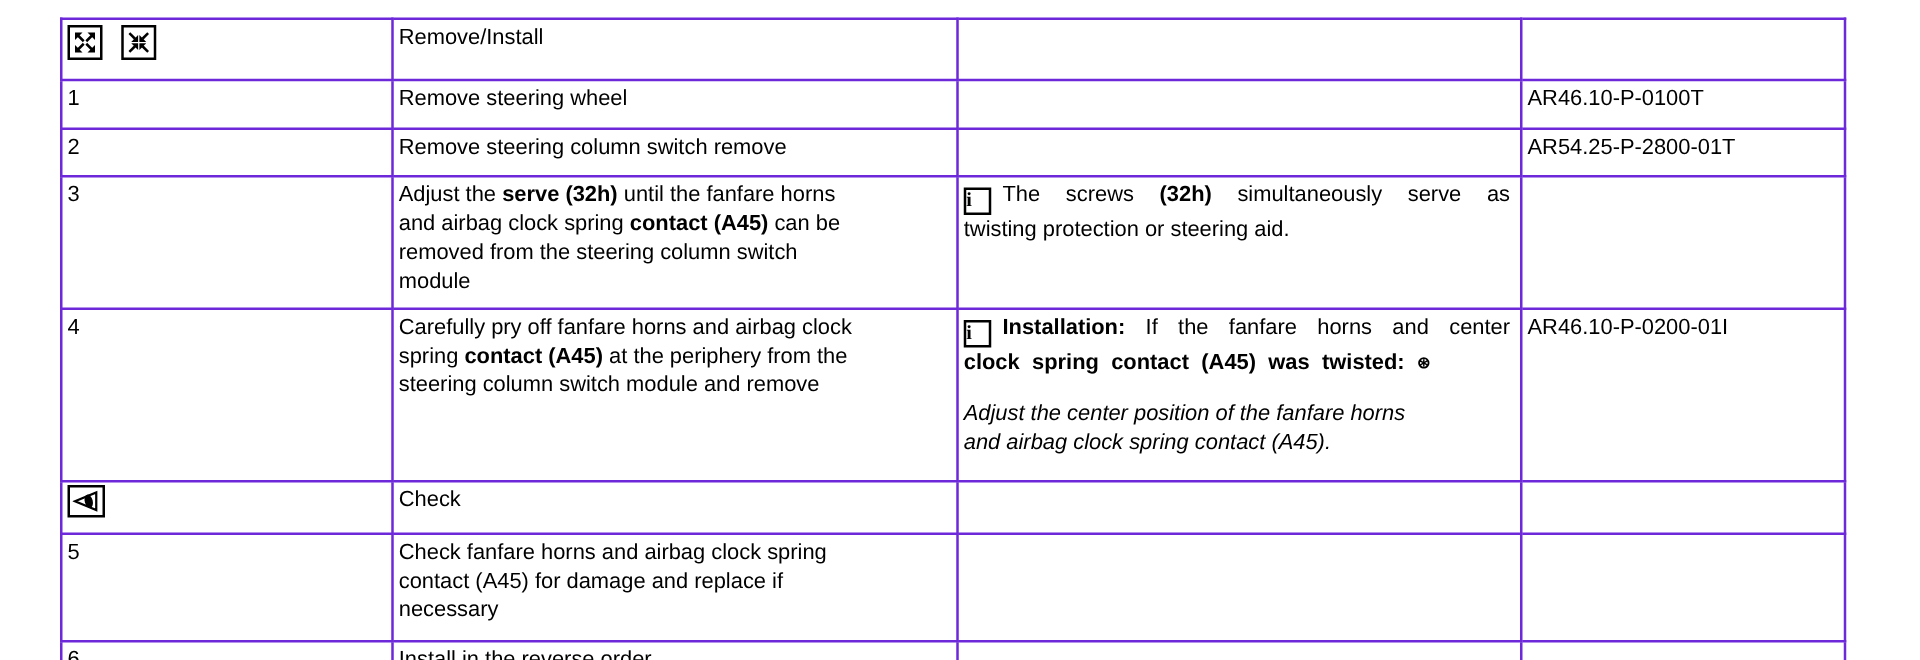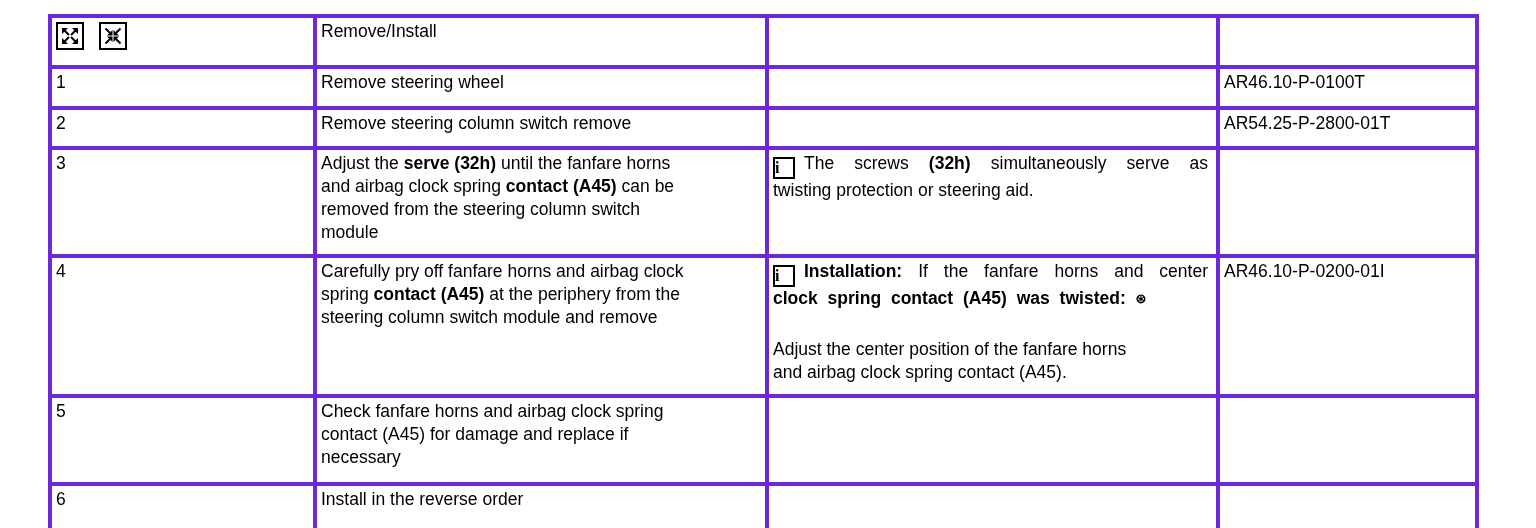--- a/index.html
+++ b/index.html
@@ -9,39 +9,39 @@
     font-family:"Liberation Sans", sans-serif;
     font-size:17.5px;line-height:23px;
     position:relative;overflow:hidden;
   }
   table.proc{
     position:absolute;left:48px;top:14px;
     border-collapse:collapse;table-layout:fixed;
     width:1427px;
   }
   table.proc td{
-    border:4px solid #6d28d9;
+    border:2px solid #6d28d9;
     vertical-align:top;
     padding:2px 8px 2px 4px;
     overflow:hidden;
   }
   td.lastcol{border-right-width:3px;}
   tr.lastrow td{border-bottom-width:3px;}
   .col-step{width:265px;}
   .col-desc{width:452px;}
   .col-note{width:451px;}
   .col-ref{width:259px;}
 
   .pre{white-space:pre-line;}
   .b{font-weight:bold;}
 
   
   .jline{text-align:justify;text-align-last:justify;}
   .wspace{word-spacing:5px;font-weight:bold;}
-  .para2{margin-top:28px;}
+  .para2{margin-top:18px;font-style:italic;}
   .ref-offset{}
 
   
   .iconbox{
     display:inline-block;
     width:24px;height:24px;
     border:2px solid #000;
     box-sizing:content-box;
     vertical-align:top;
     background:#fff;
@@ -174,20 +174,35 @@
       <div class="jline"><span class="infobox">i</span><span class="b">Installation:</span><span> If the fanfare horns and center</span></div>
       <div class="wspace"><span>clock spring contact (A45) was twisted: </span><span class="linksym">⊛</span></div>
       <div class="pre para2">Adjust the center position of the fanfare horns
 and airbag clock spring contact (A45).</div>
     </td>
     <td class="lastcol refcell">
       <div class="ref-offset"><span>AR46.10-P-0200-01I</span></div>
     </td>
   </tr>
 
+  <tr>
+    <td style="height:36px;">
+      <span class="iconbox eyebox">
+        <svg width="22" height="18" viewBox="0 0 22 18">
+          <polygon points="2,9 19,2 19,16" fill="none" stroke="#000" stroke-width="1.8"></polygon>
+          <ellipse cx="13" cy="9" rx="3.2" ry="5.4" fill="#000" transform="rotate(-14 13 9)"></ellipse>
+        </svg>
+      </span>
+    </td>
+    <td>
+      <span>Check</span>
+    </td>
+    <td></td>
+    <td class="lastcol refcell"></td>
+  </tr>
 
   <tr>
     <td style="height:80px;">
       <span>5</span>
     </td>
     <td>
       <div class="pre">Check fanfare horns and airbag clock spring
 contact (A45) for damage and replace if
 necessary</div>
     </td>

